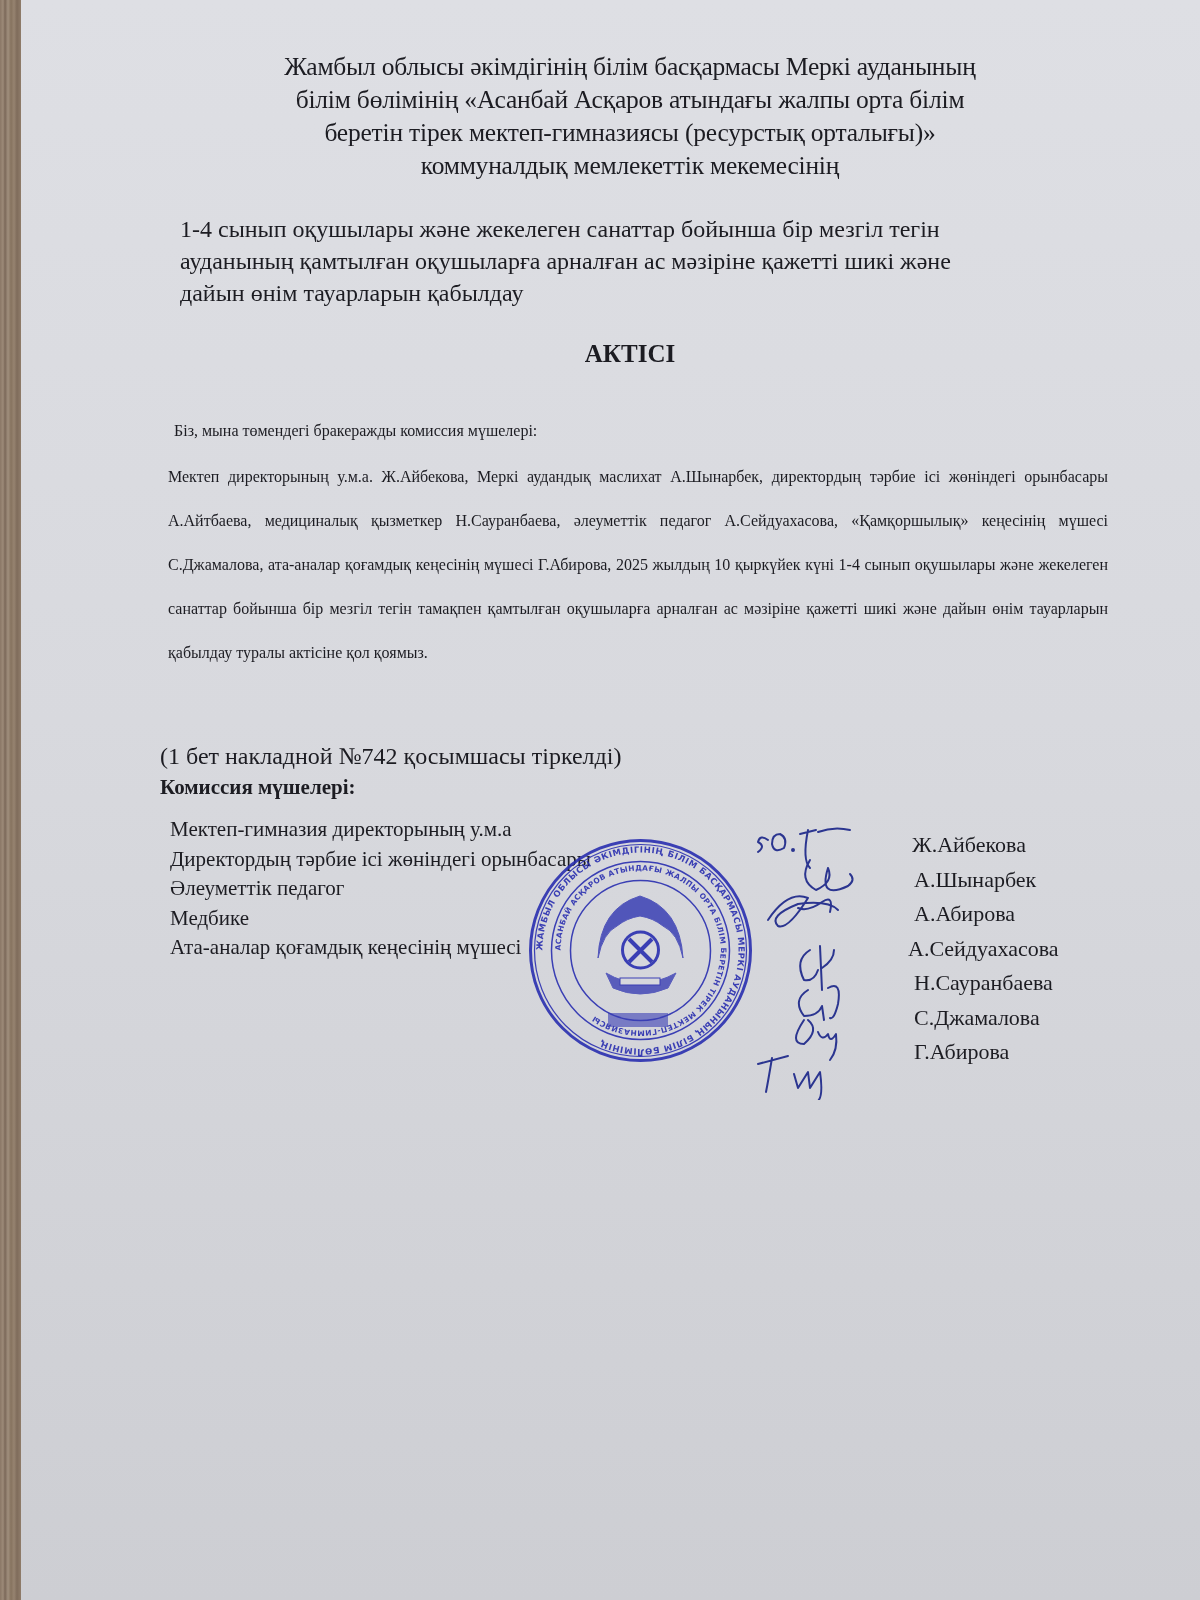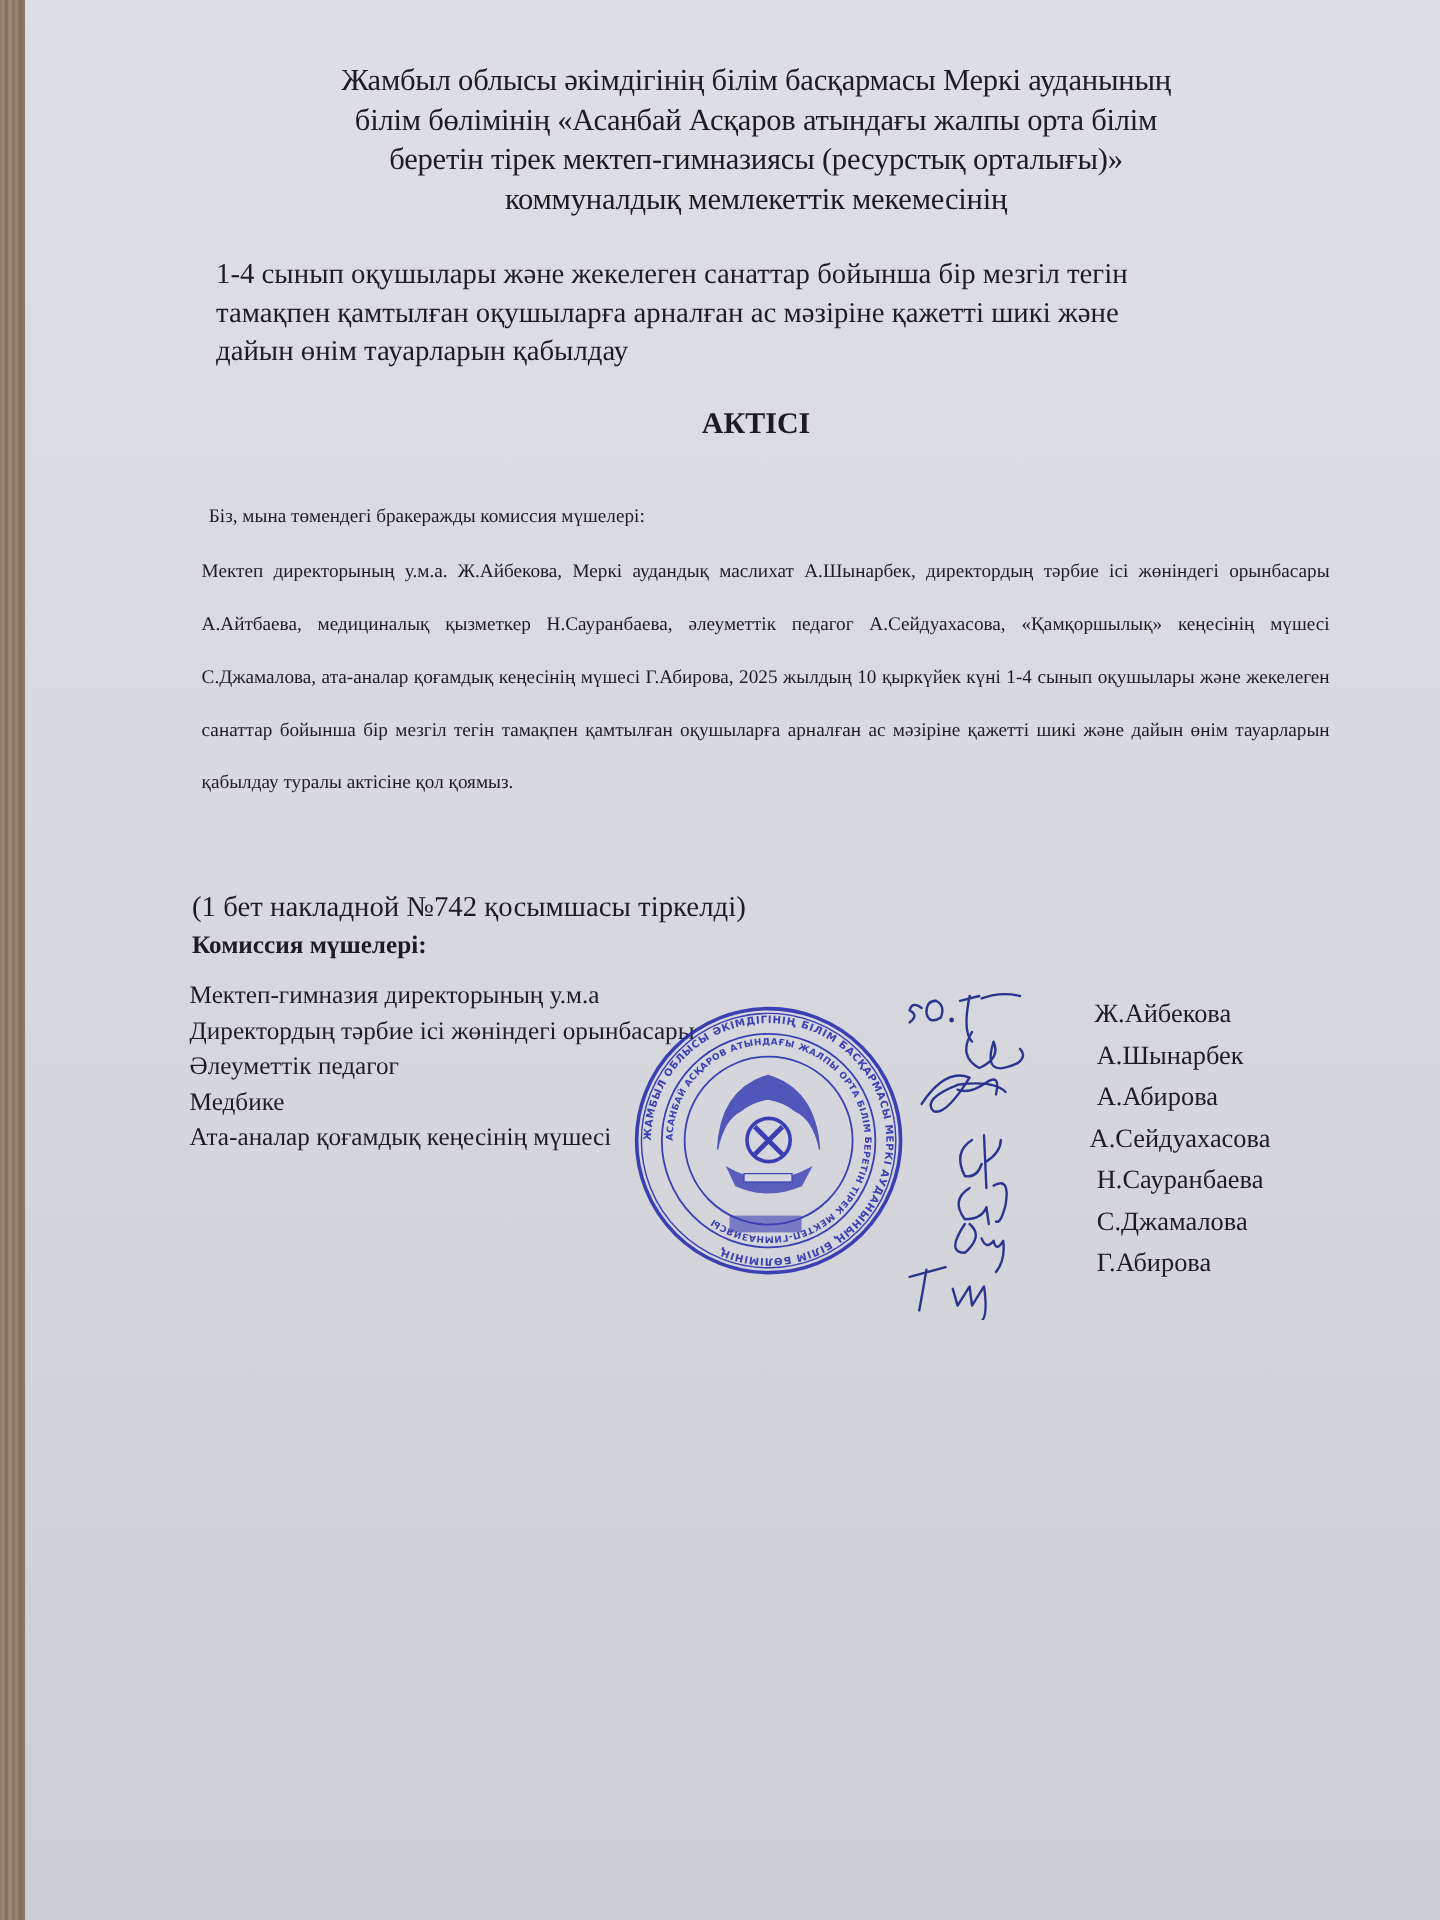--- a/index.html
+++ b/index.html
@@ -41,21 +41,21 @@
     }
     .attachment {
       position: absolute; left: 160px; top: 743px; font-size: 24px;
     }
     .members-title {
       position: absolute; left: 160px; top: 775px; font-size: 21px; font-weight: bold;
     }
     .roles {
       position: absolute; left: 158px; top: 815px; font-size: 21px; line-height: 29.5px;
     }
-    .roles div { white-space: nowrap; }
+    .roles div { white-space: nowrap; margin-left: 12px; }
     .names {
       position: absolute; left: 912px; top: 828px; font-size: 22px; line-height: 34.5px;
     }
     .names div { white-space: nowrap; }
     .stamp {
       position: absolute; left: 528px; top: 838px; width: 225px; height: 225px;
       opacity: 0.9;
     }
     .signatures {
       position: absolute; left: 738px; top: 820px; width: 140px; height: 280px;
@@ -70,21 +70,21 @@
 
 <div class="header">
   <div>Жамбыл облысы әкімдігінің білім басқармасы Меркі ауданының</div>
   <div>білім бөлімінің «Асанбай Асқаров атындағы жалпы орта білім</div>
   <div>беретін тірек мектеп-гимназиясы (ресурстық орталығы)»</div>
   <div>коммуналдық мемлекеттік мекемесінің</div>
 </div>
 
 <div class="subheader">
   <div>1-4 сынып оқушылары және жекелеген санаттар бойынша бір мезгіл тегін</div>
-  <div>тамақпен қамтылған оқушыларға арналған ас мәзіріне қажетті шикі және</div>
+  <div>ауданының қамтылған оқушыларға арналған ас мәзіріне қажетті шикі және</div>
   <div>дайын өнім тауарларын қабылдау</div>
 </div>
 
 <div class="act-title">АКТІСІ</div>
 
 <div class="intro">Біз, мына төмендегі бракеражды комиссия мүшелері:</div>
 
 <div class="body-text">Мектеп директорының у.м.а. Ж.Айбекова, Меркі аудандық маслихат А.Шынарбек, директордың тәрбие ісі жөніндегі орынбасары А.Айтбаева, медициналық қызметкер Н.Сауранбаева, әлеуметтік педагог А.Сейдуахасова, «Қамқоршылық» кеңесінің мүшесі С.Джамалова, ата-аналар қоғамдық кеңесінің мүшесі Г.Абирова, 2025 жылдың 10 қыркүйек күні 1-4 сынып оқушылары және жекелеген санаттар бойынша бір мезгіл тегін тамақпен қамтылған оқушыларға арналған ас мәзіріне қажетті шикі және дайын өнім тауарларын қабылдау туралы актісіне қол қоямыз.</div>
 
 <div class="attachment">(1 бет накладной №742 қосымшасы тіркелді)</div>

